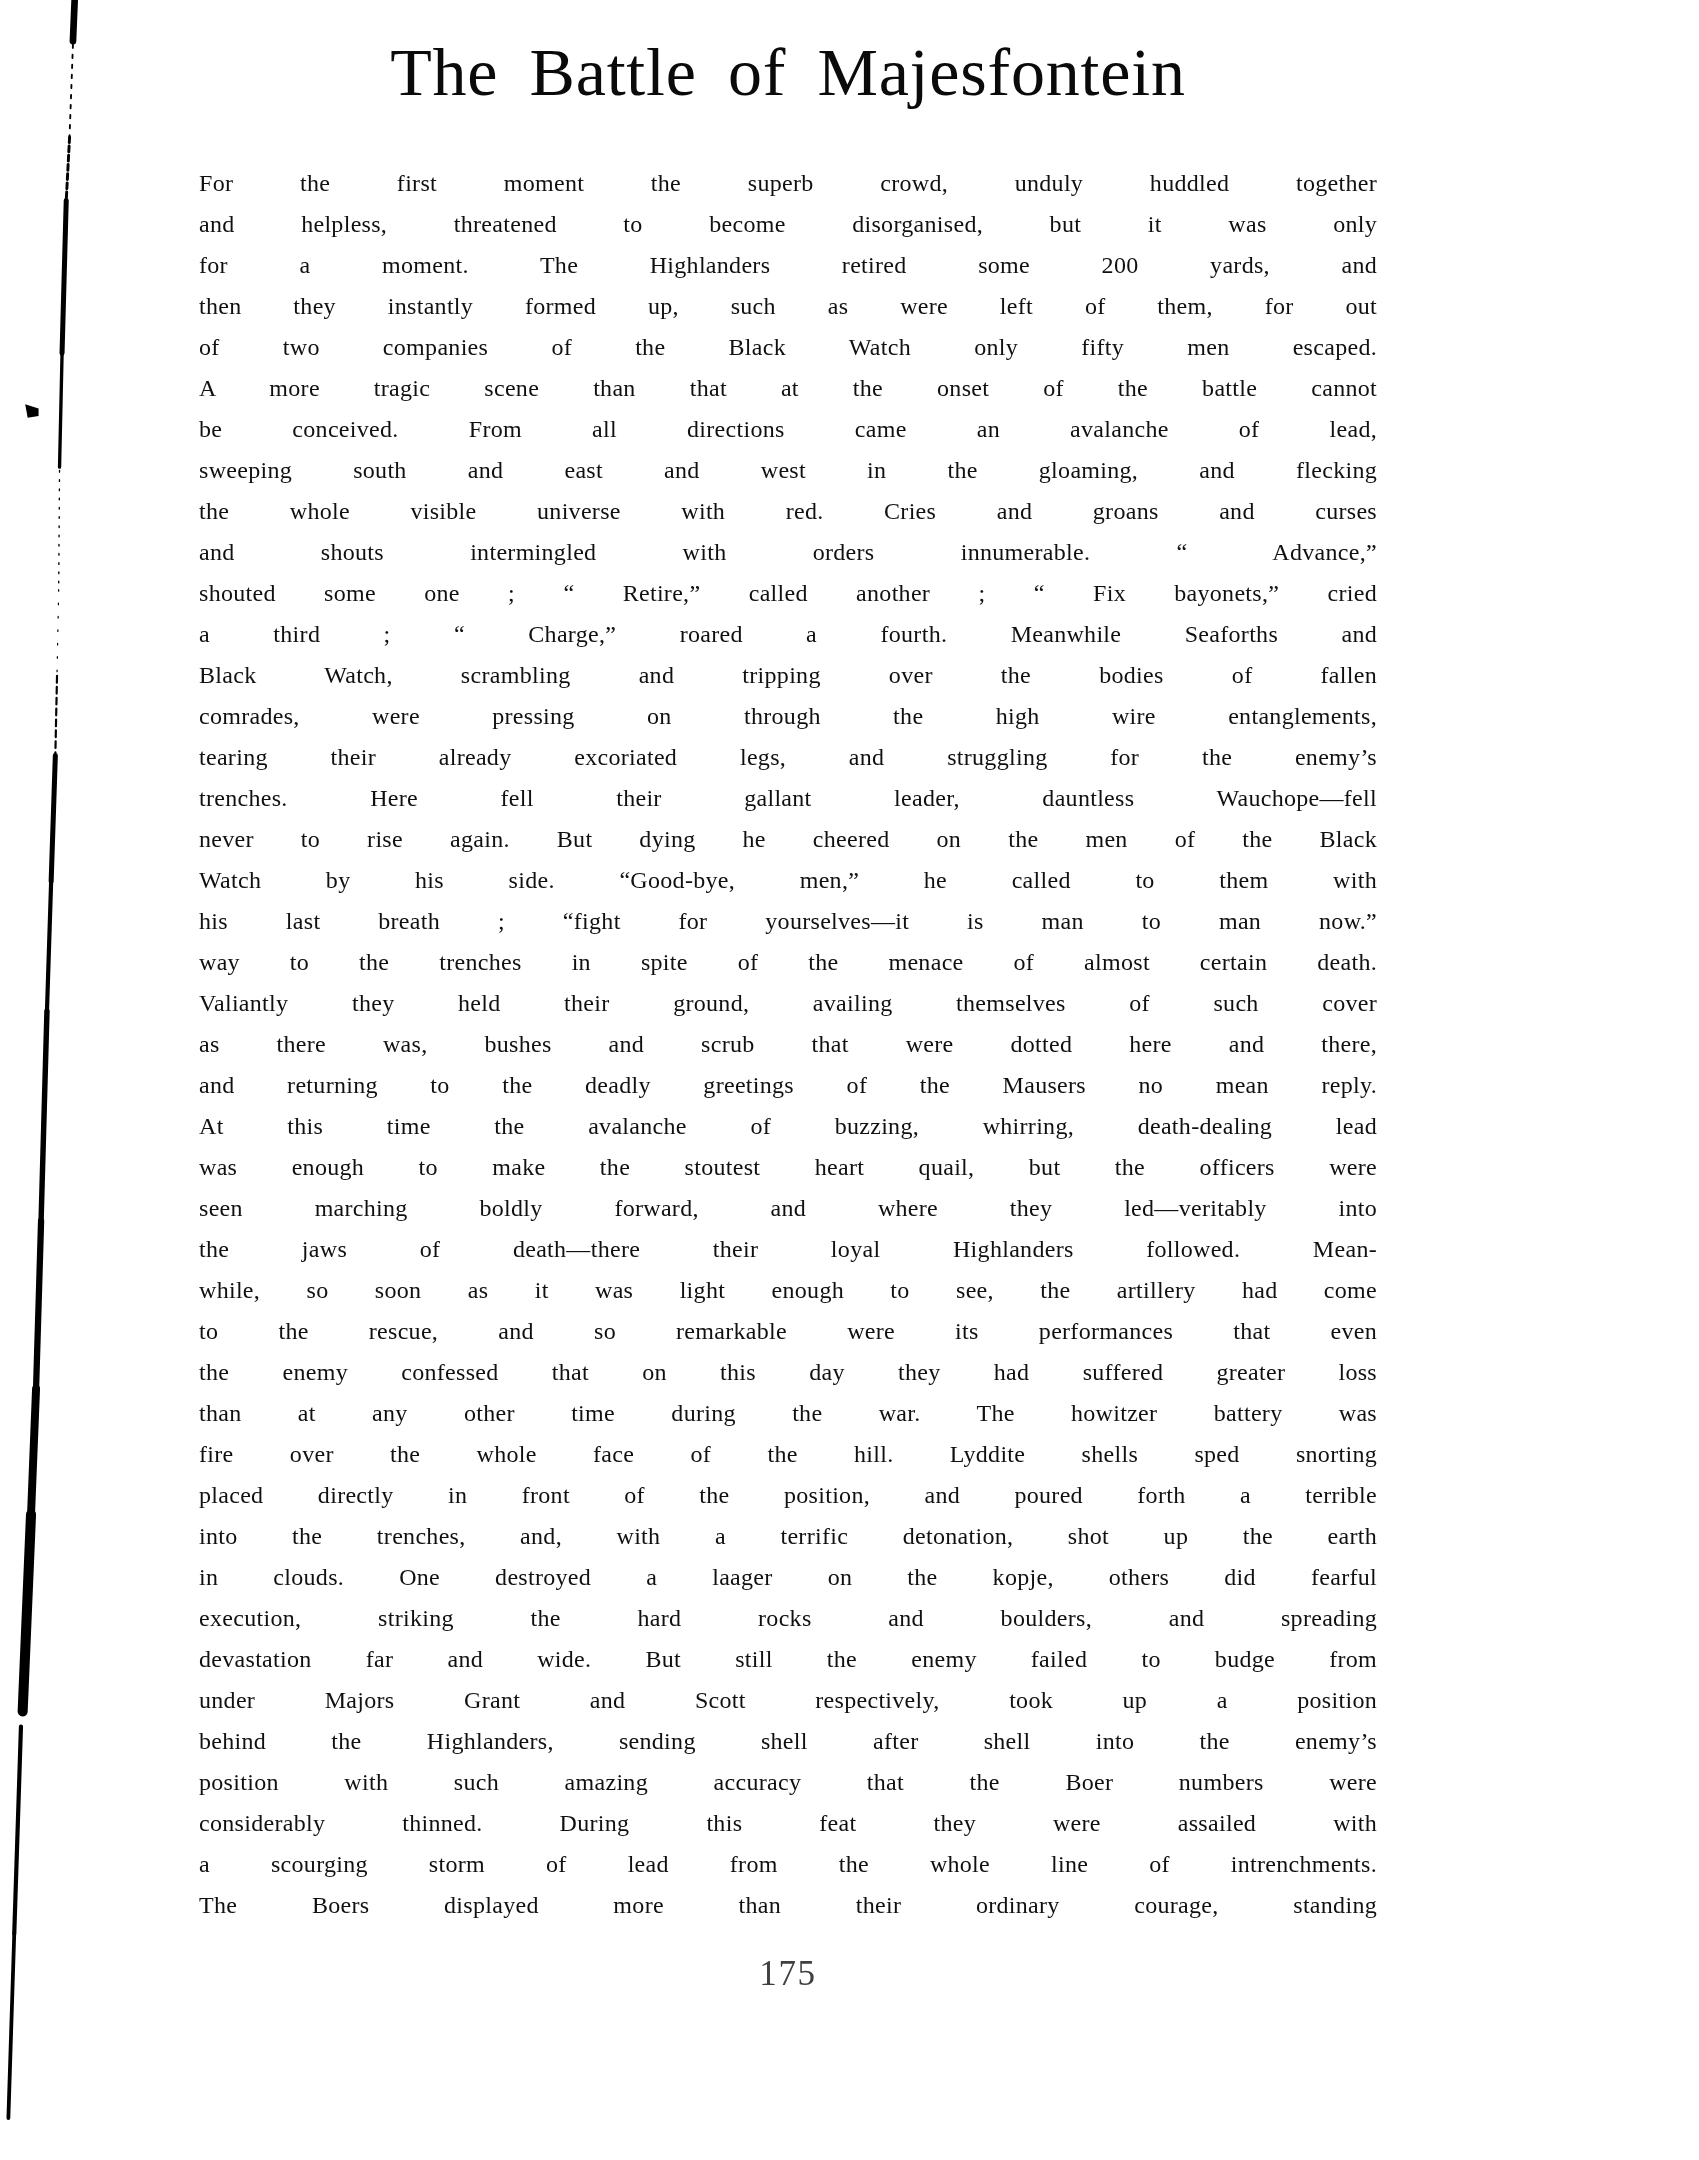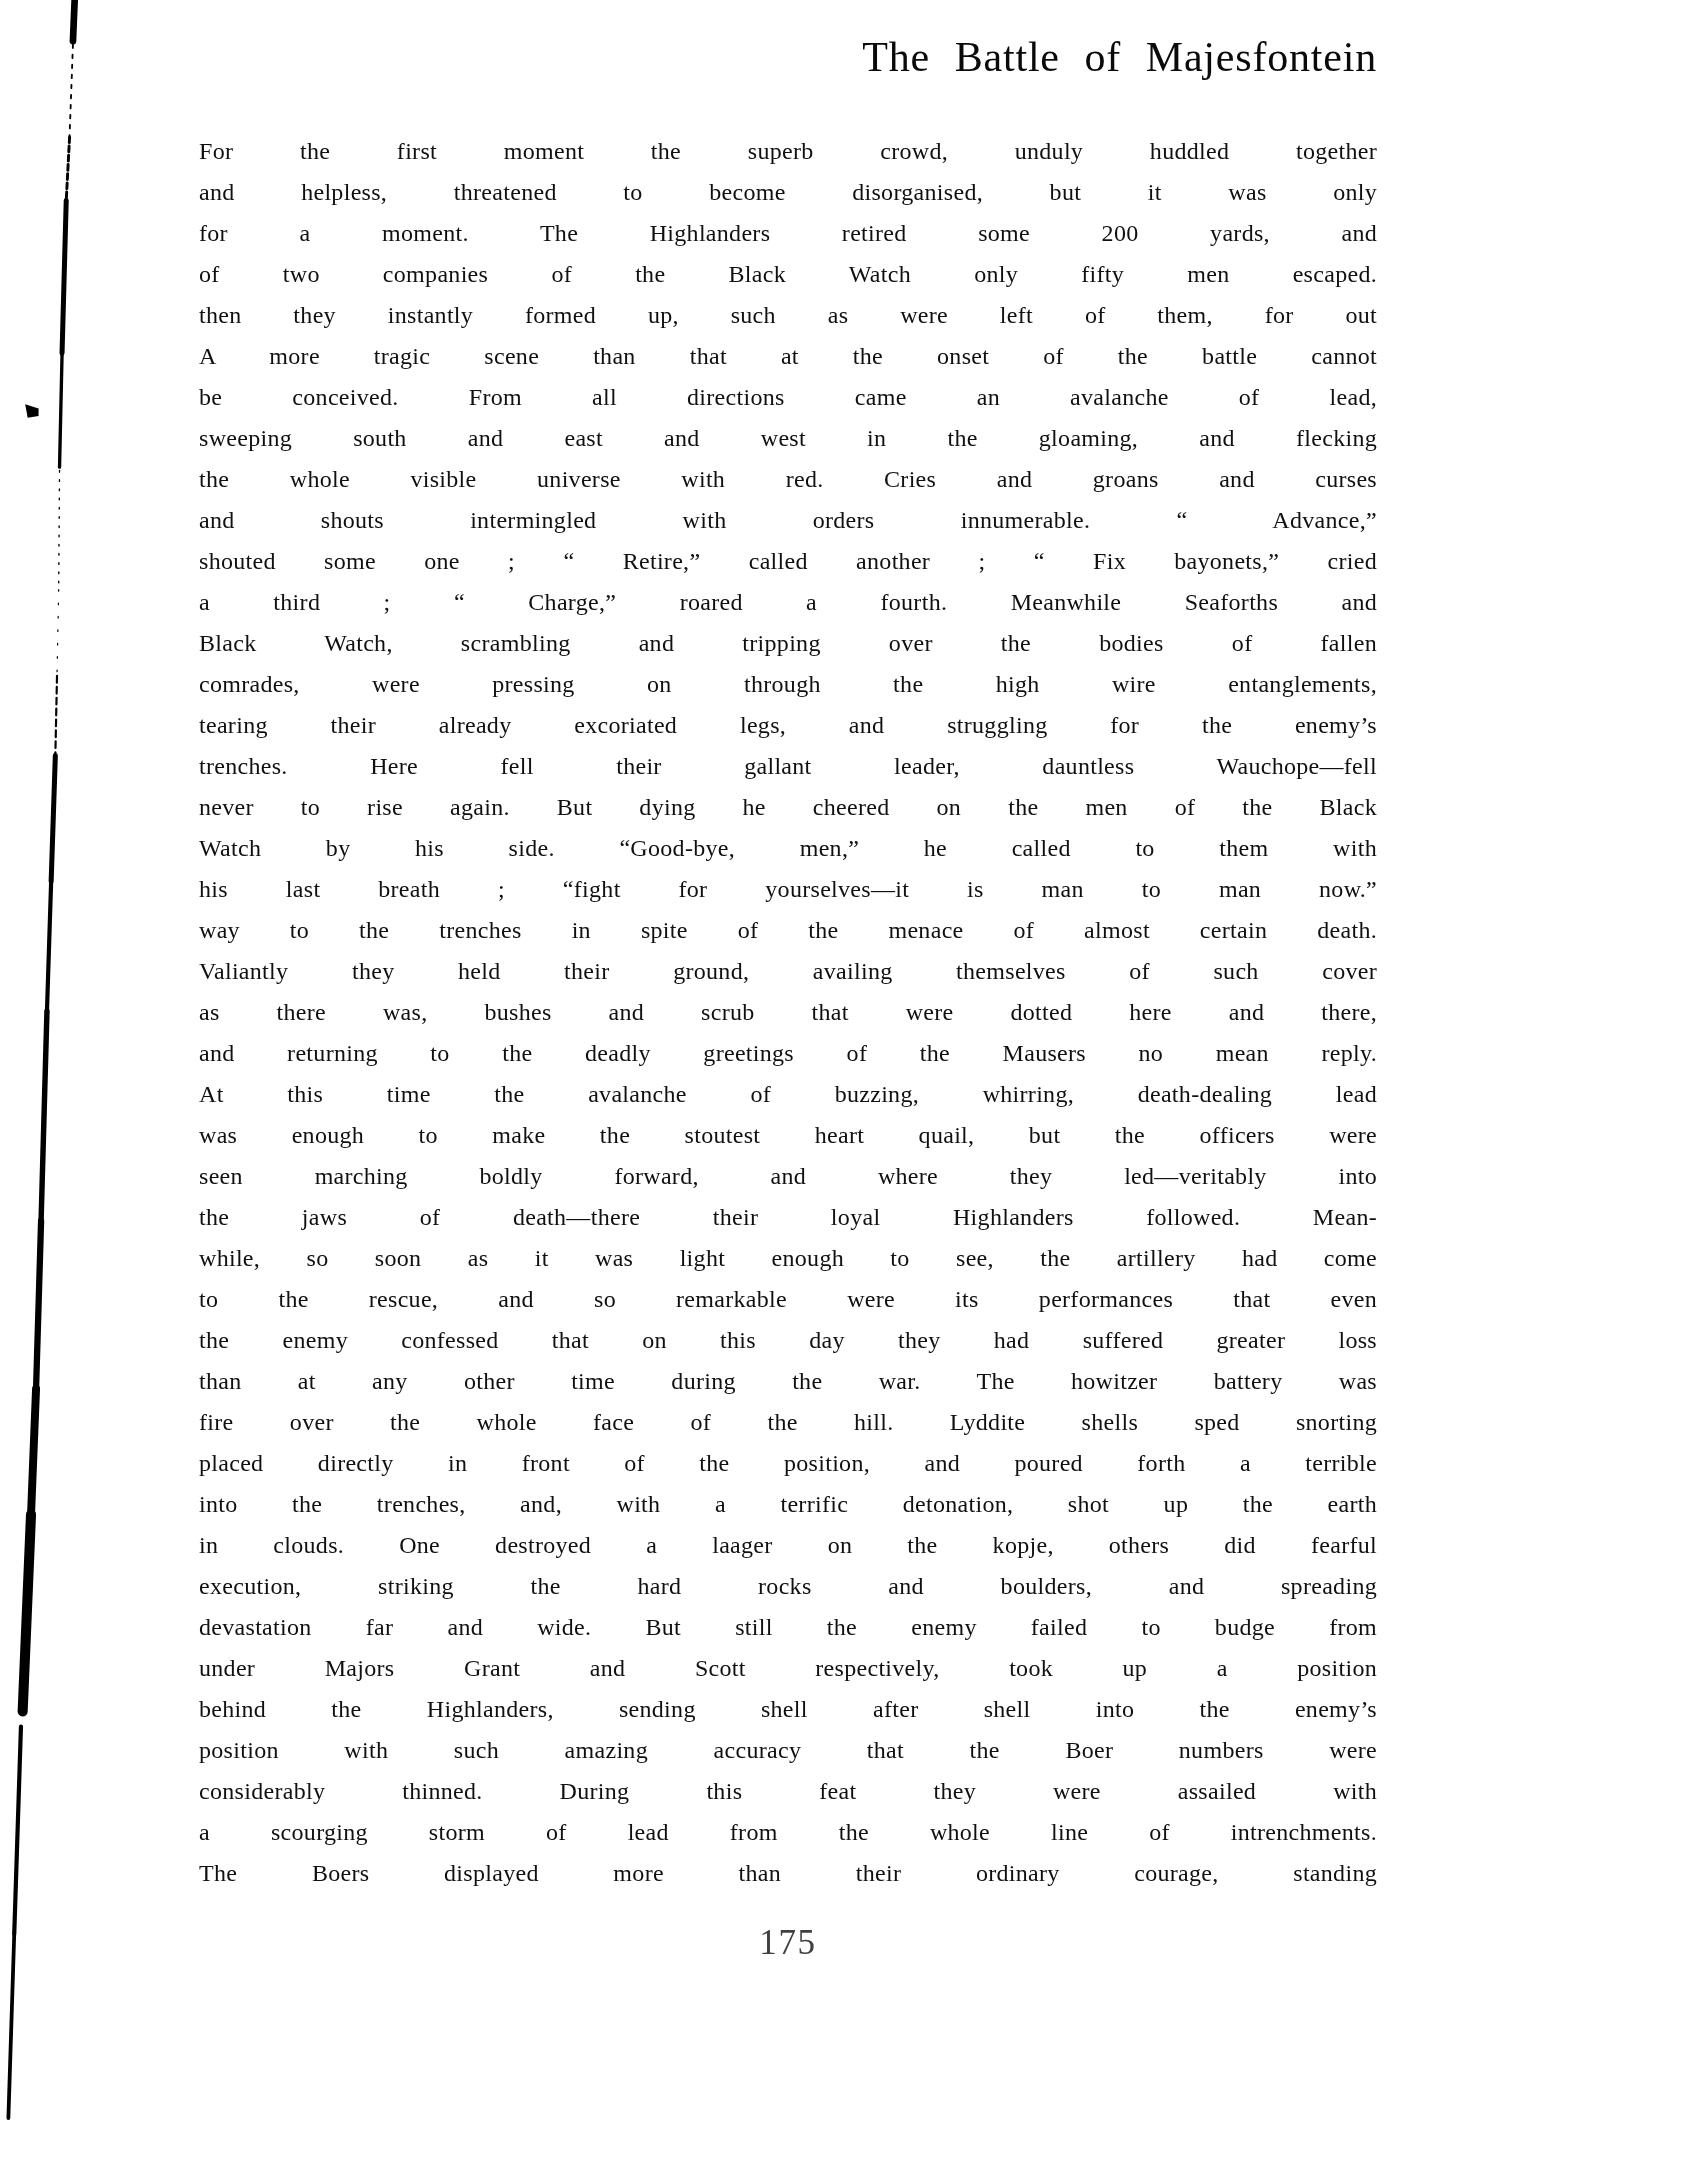--- a/index.html
+++ b/index.html
@@ -24,23 +24,23 @@
     pointer-events: none;
   }
   .text-column {
     position: absolute;
     left: 199px;
     top: 32px;
     width: 1178px;
   }
   .page-title {
     margin: 0 0 49px 0;
-    font-size: 42px;
+    font-size: 68px;
     font-weight: 400;
-    text-align: right;
+    text-align: center;
     letter-spacing: 0.8px;
     word-spacing: 13.4px;
     line-height: 1.2;
     color: #0a0a0a;
   }
   .body-lines .line {
     font-size: 24px;
     height: 41px;
     line-height: 41px;
     text-align: justify;
@@ -83,22 +83,22 @@
   </g>
   <path d="M30 481 L46 486 L46 495 L33 497 Z" fill="#000000"></path>
 </svg>
 
 <div class="text-column">
   <h1 class="page-title">The Battle of Majesfontein</h1>
   <div class="body-lines">
       <div class="line">For the first moment the superb crowd, unduly huddled together</div>
       <div class="line">and helpless, threatened to become disorganised, but it was only</div>
       <div class="line">for a moment.  The Highlanders retired some 200 yards, and</div>
+      <div class="line">then they instantly formed up, such as were left of them, for out</div>
       <div class="line">of two companies of the Black Watch only fifty men escaped.</div>
-      <div class="line">then they instantly formed up, such as were left of them, for out</div>
       <div class="line">A more tragic scene than that at the onset of the battle cannot</div>
       <div class="line">be conceived.  From all directions came an avalanche of lead,</div>
       <div class="line">sweeping south and east and west in the gloaming, and flecking</div>
       <div class="line">the whole visible universe with red.  Cries and groans and curses</div>
       <div class="line">and shouts intermingled with orders innumerable.  “ Advance,”</div>
       <div class="line">shouted some one ; “ Retire,” called another ; “ Fix bayonets,” cried</div>
       <div class="line">a third ; “ Charge,” roared a fourth.  Meanwhile Seaforths and</div>
       <div class="line">Black Watch, scrambling and tripping over the bodies of fallen</div>
       <div class="line">comrades, were pressing on through the high wire entanglements,</div>
       <div class="line">tearing their already excoriated legs, and struggling for the enemy’s</div>

